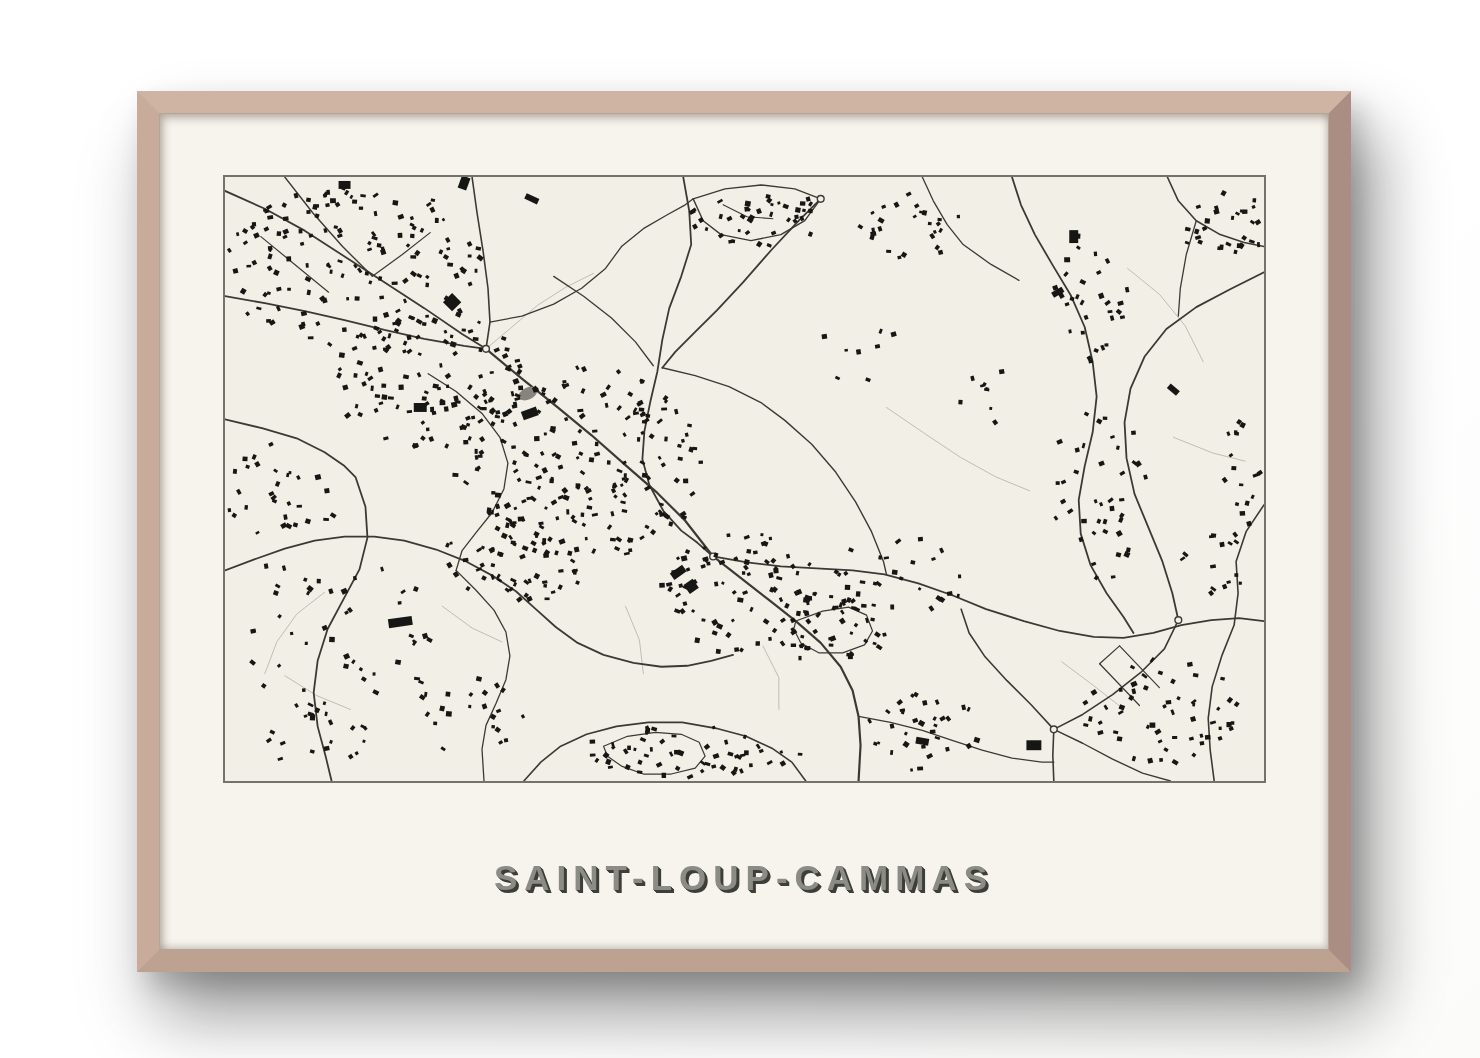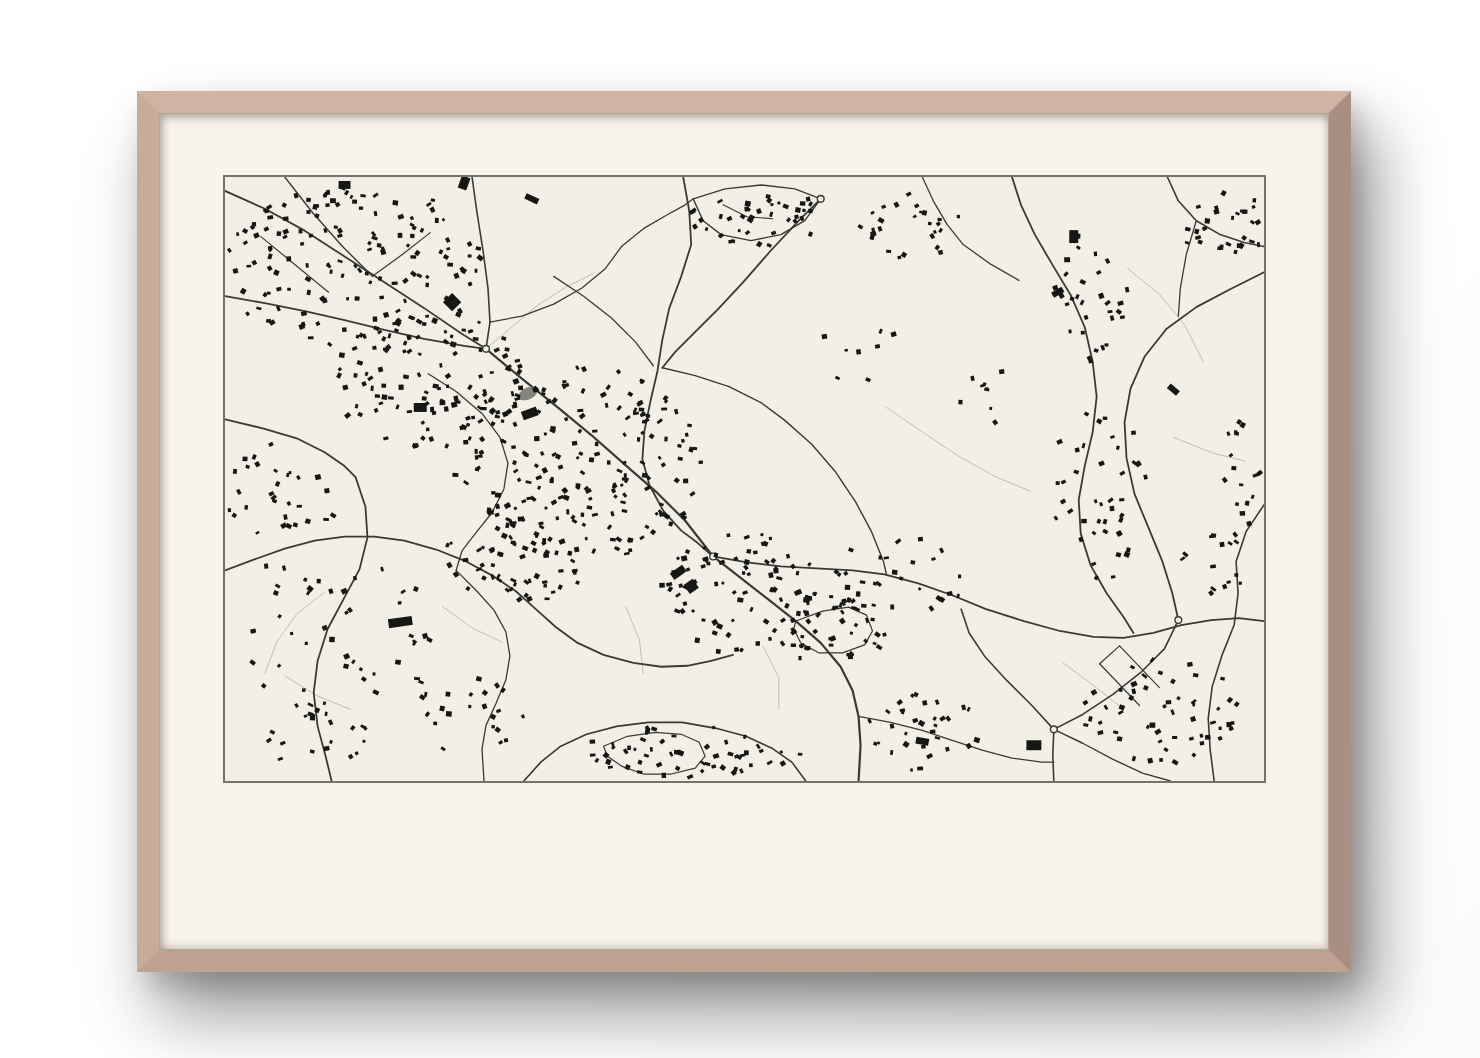--- a/index.html
+++ b/index.html
@@ -1249,15 +1249,16 @@
             <rect x="-2.6456086463760586" y="-1.4680155932158232" width="5.291217292752117" height="2.9360311864316464" fill="#161614" transform="translate(1015.2 367.3) rotate(35)"></rect>
             <rect x="-1.5676777274347842" y="-1.6053866405226291" width="3.1353554548695683" height="3.2107732810452583" fill="#161614" transform="translate(1019.2 408.9) rotate(2)"></rect>
             <rect x="-2.3387027485761793" y="-2.373730786293745" width="4.677405497152359" height="4.74746157258749" fill="#161614" transform="translate(1000.9 370.0) rotate(-9)"></rect>
             <rect x="-2.846037993603386" y="-1.76694841273129" width="5.692075987206772" height="3.53389682546258" fill="#161614" transform="translate(991.8 392.0) rotate(-9)"></rect>
             <rect x="-2.937011641659774" y="-1.6227895024418832" width="5.874023283319548" height="3.2455790048837665" fill="#161614" transform="translate(964.1 379.9) rotate(40)"></rect>
             <rect x="-2.6949776084860786" y="-1.310304448567331" width="5.389955216972157" height="2.620608897134662" fill="#161614" transform="translate(961.3 384.3) rotate(-35)"></rect>
             <rect x="-2.491718888352625" y="-1.3781159147806465" width="4.98343777670525" height="2.756231829561293" fill="#161614" transform="translate(1009.0 368.8) rotate(33)"></rect>
             <rect x="-2.4524529547430576" y="-1.3280220830626785" width="4.904905909486115" height="2.656044166125357" fill="#161614" transform="translate(990.3 362.0) rotate(-5)"></rect>
           </svg>
       </div>
+      <div class="poster-title">SAINT-LOUP-CAMMAS</div>
     </div>
   </div>
 </div>
 
 </body></html>

